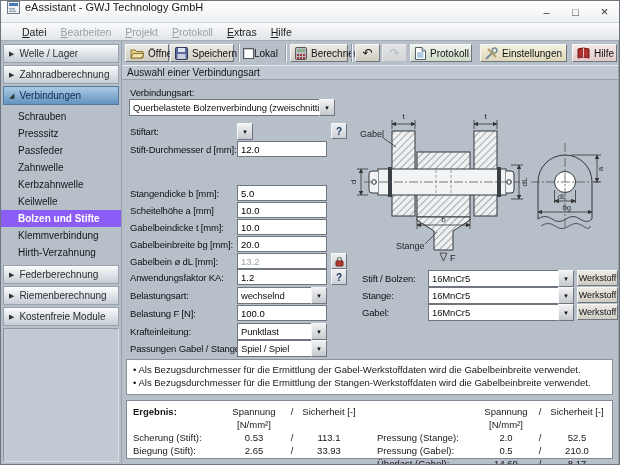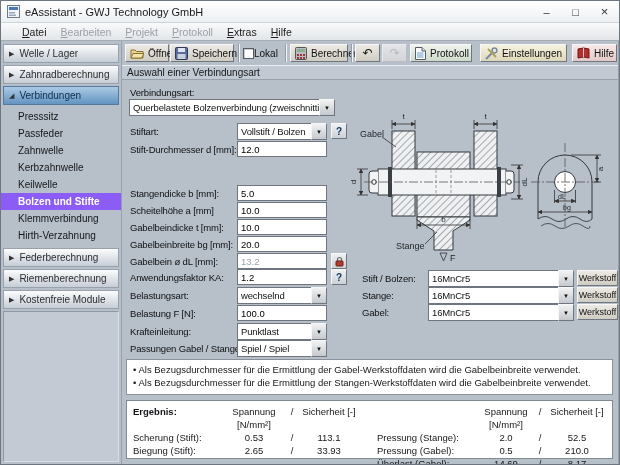--- a/index.html
+++ b/index.html
@@ -2,21 +2,21 @@
 <html style="--accent: #2e66a7; --sidebar_selected: #2e66a7; --group_active_top: #abcae5; --group_active_bottom: #6394c1; --panel_bg: #b7bfc9; --result_bg: #ffffff;"><head>
 <meta charset="utf-8">
 <style>
 *{margin:0;padding:0;box-sizing:border-box}
 html,body{width:620px;height:465px;overflow:hidden;background:#8b98a6;
   font-family:"Liberation Sans",sans-serif;font-size:10px;color:#101214}
 .window{position:absolute;top:0;left:0;width:620px;height:465px;
   background:#b7bfc9;border:1px solid #6d7680;display:flex;flex-direction:column}
 
 .titlebar{height:22px;flex:0 0 auto;background:linear-gradient(#ffffff,#edf0f3);
-  border-bottom:1px solid #cfd4da;display:flex;align-items:center}
+  border-bottom:1px solid #cfd4da;display:flex;align-items:flex-start}
 .app-icon{margin:0 5px 0 6px;flex:0 0 auto}
 .title-text{font-size:11px;color:#1a1a1a}
 .win-controls{margin-left:auto;display:flex;height:100%}
 .win-btn{width:29px;height:100%;display:flex;align-items:center;justify-content:center;
   color:#333;font-size:11px;cursor:default}
 .win-btn.close{font-size:13px}
 
 .menubar{height:18px;flex:0 0 auto;background:linear-gradient(#f9fafb,#e2e5e9);
   border-bottom:1px solid #a6acb4;display:flex;align-items:center;padding-left:14px}
 .menu-item{display:inline-block;padding:1px 7px;font-size:10.5px;color:#1c1c1c}
@@ -157,20 +157,21 @@
       </div>
       <div class="nav-group">
         <span class="arrow">▶</span>
         <span>Zahnradberechnung</span>
       </div>
       <div class="nav-group active">
         <span class="arrow">◢</span>
         <span>Verbindungen</span>
       </div>
       <div class="nav-items">
+        <div class="nav-item">Schrauben</div>
         <div class="nav-item">Presssitz</div>
         <div class="nav-item">Passfeder</div>
         <div class="nav-item">Zahnwelle</div>
         <div class="nav-item">Kerbzahnwelle</div>
         <div class="nav-item">Keilwelle</div>
         <div class="nav-item selected">Bolzen und Stifte</div>
         <div class="nav-item">Klemmverbindung</div>
         <div class="nav-item">Hirth-Verzahnung</div>
       </div>
       <div class="nav-group">
@@ -264,21 +265,20 @@
       <div class="section-header">Auswahl einer Verbindungsart</div>
 
       <span class="fl lr1">Verbindungsart:</span>
       <div class="dd cr1">
         <div class="dd-value">Querbelastete Bolzenverbindung (zweischnittig)</div>
         <div class="dd-arrow">▼</div>
       </div>
 
       <span class="fl lr2">Stiftart:</span>
       <div class="dd cr2">
-        <div class="dd-value">Vollstift / Bolzen</div>
         <div class="dd-arrow">▼</div>
       </div>
       <div class="sqbtn qr2">?</div>
 
       <span class="fl lr3">Stift-Durchmesser d [mm]:</span>
       <input class="field cr3" value="12.0" style="">
 
       <span class="fl lr4">Stangendicke b [mm]:</span>
       <input class="field cr4" value="5.0" style="">
 

